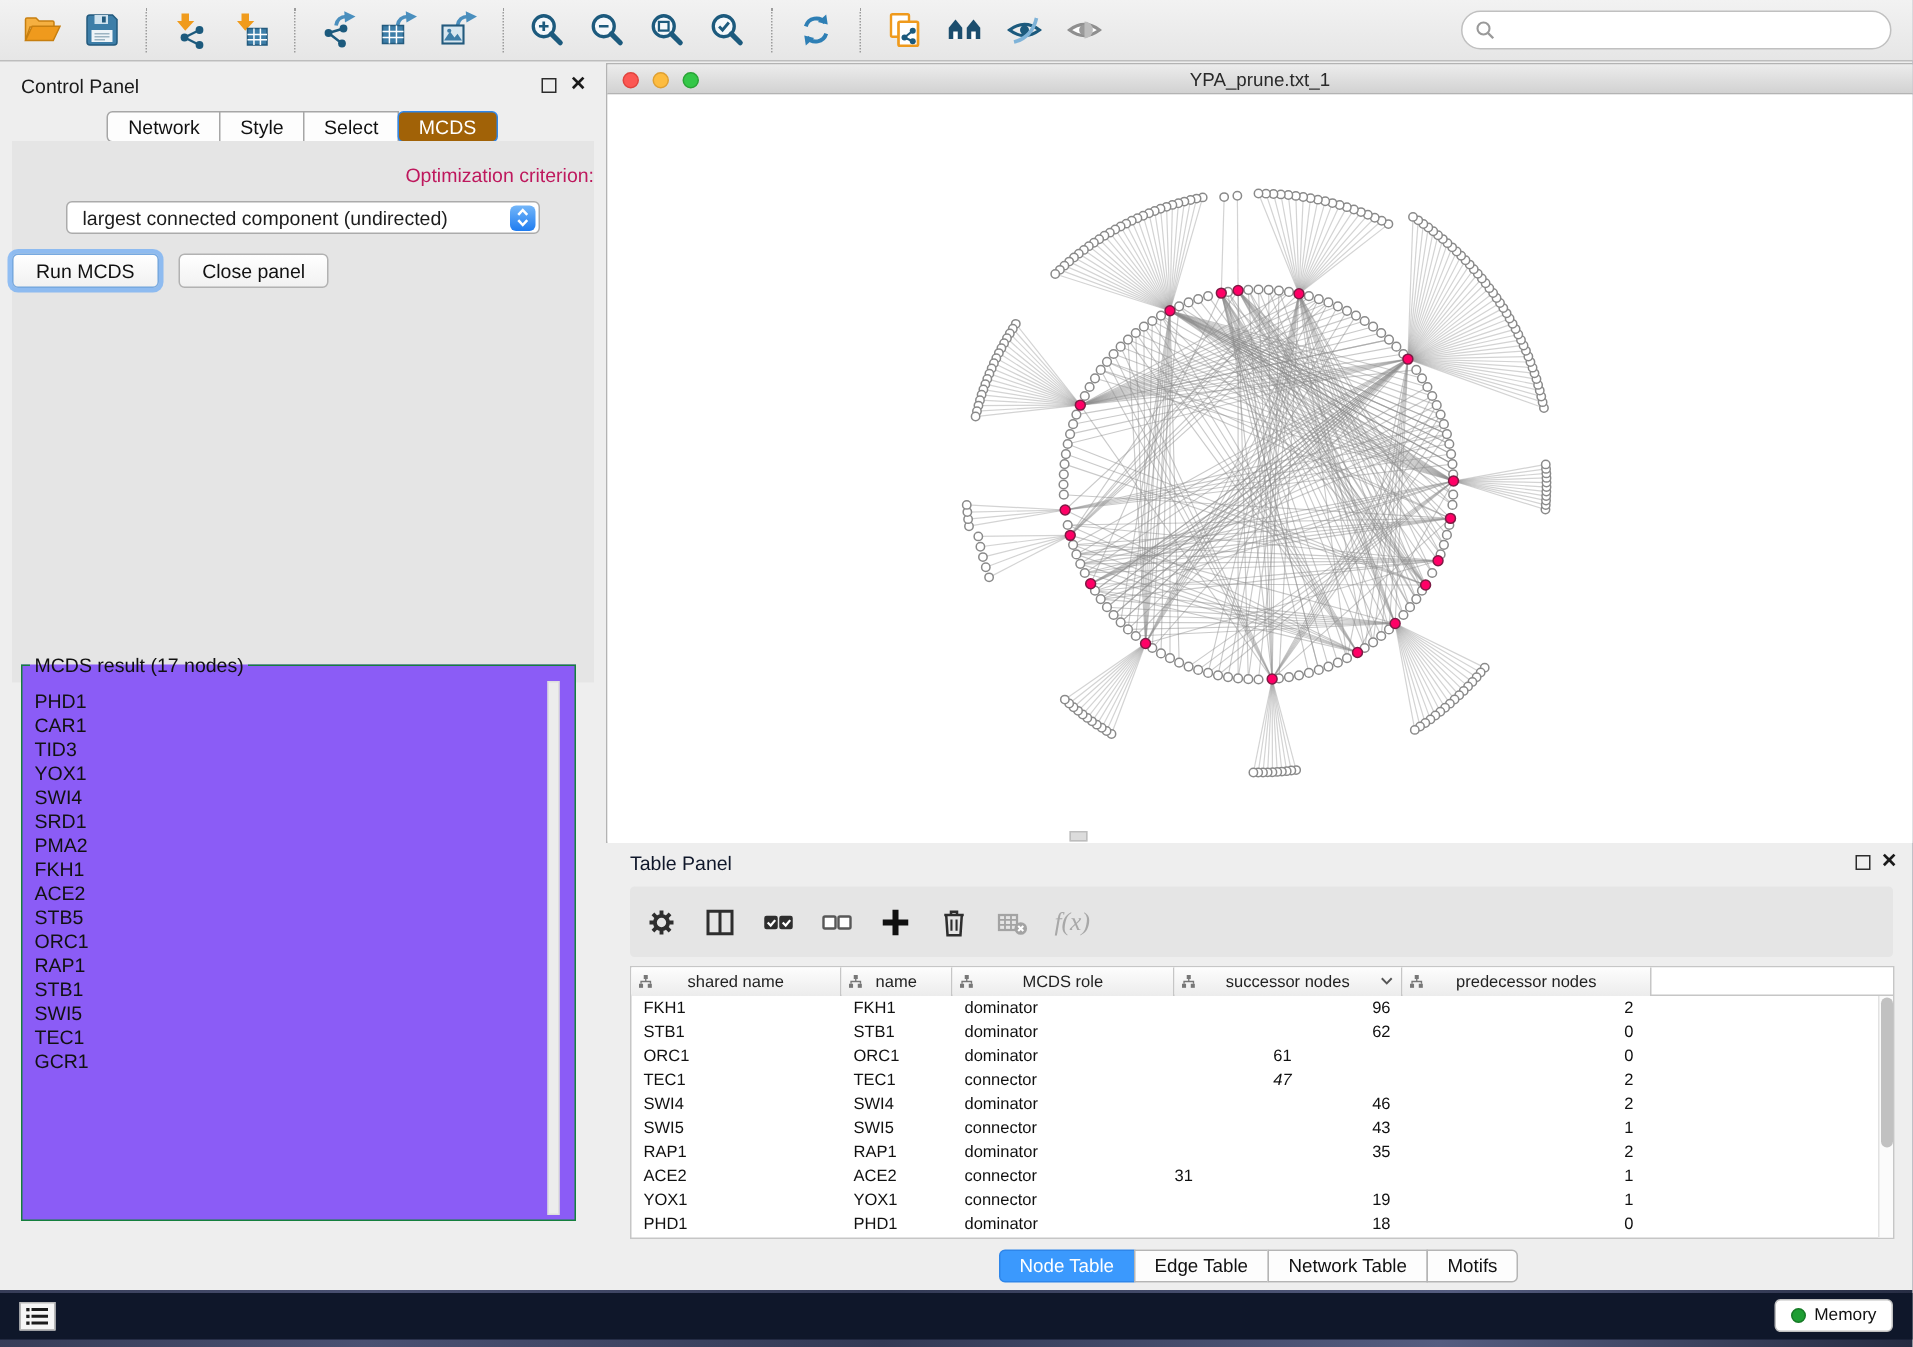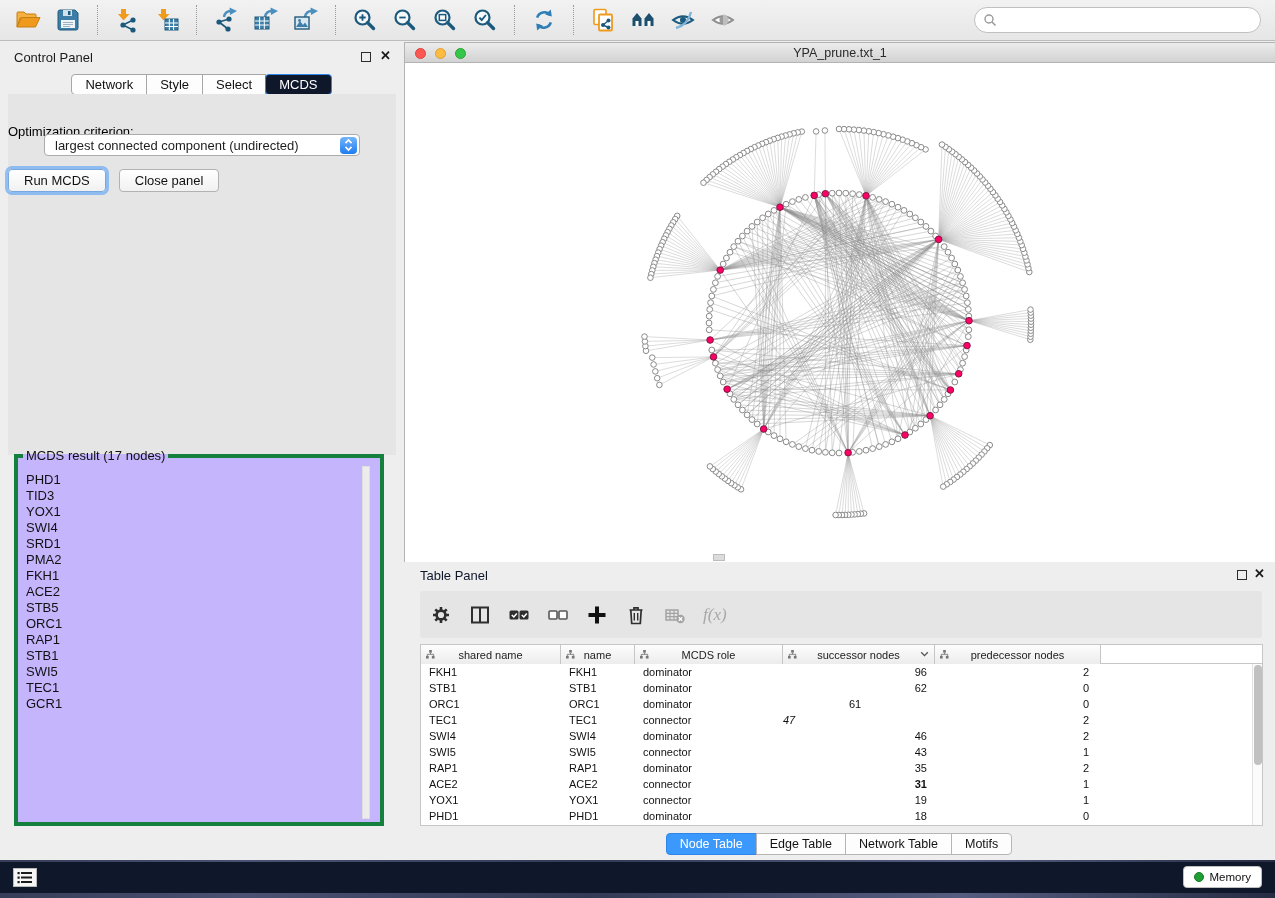--- a/index.html
+++ b/index.html
@@ -13,29 +13,29 @@
 .searchbox{margin-left:auto;margin-right:6px;width:287px;height:26px;border:1px solid #c0c0c0;border-radius:13px;background:#fff;display:flex;align-items:center;padding:0 8px}
 .searchbox input{border:none;outline:none;flex:1;font-size:12px;font-family:inherit;background:transparent}
 
 .cpanel{position:absolute;left:0;top:41px;width:404px;height:821px}
 .cp-head{position:absolute;left:14px;top:9px;font-size:13px;color:#1a1a1a}
 .float-ic{position:absolute;top:11px;width:10px;height:10px;border:1.5px solid #2c2c2c;display:inline-block}
 .close-ic{position:absolute;top:7px;font-size:13px;font-weight:bold;color:#1a1a1a}
 .cp-tabs{position:absolute;left:0;top:33px;width:404px;display:flex;justify-content:center}
 .cp-tab{height:21px;line-height:19px;padding:0 13px;font-size:13px;background:#fdfdfd;border:1px solid #a6a6a6;margin-left:-1px;color:#111}
 .cp-tab:first-child{border-top-left-radius:4px;border-bottom-left-radius:4px}
-.cp-tab.active{background:#0f172a;border-color:#2e86ea;color:#fff;border-radius:4px}
+.cp-tab.active{background:#a16207;border-color:#2e86ea;color:#fff;border-radius:4px}
 .cp-body{position:absolute;left:8px;top:53px;width:388px;height:361px;background:#e5e5e5}
-.opt-label{position:absolute;left:0;top:30px;width:100%;text-align:left;font-size:13px;color:#000000}
+.opt-label{position:absolute;left:0;top:15px;width:100%;text-align:right;font-size:13px;color:#be185d}
 .selectbox{position:absolute;left:36px;top:40px;width:316px;height:22px;background:#fff;border:1px solid #ababab;border-radius:4px;display:flex;align-items:center;padding-left:10px;font-size:13px}
 .stepper{position:absolute;right:2px;top:1.5px;width:17px;height:17px;border-radius:4px;background:linear-gradient(#73b6f9,#1f7cf0);display:flex;align-items:center;justify-content:center}
 .btn-row{position:absolute;left:0;top:75px;width:100%;display:flex;justify-content:flex-start;gap:13px}
 .btn{height:23px;padding:0 15px;font-size:13px;font-family:inherit;background:linear-gradient(#fff,#f1f1f1);border:1px solid #b2b2b2;border-radius:4px;color:#111}
 .btn.focusring{box-shadow:0 0 0 3px rgba(106,170,245,.7);border-color:#77a9e0}
-.result-box{position:absolute;left:14px;top:407px;width:370px;height:378px;border:4px solid #15803d;background:#c4b5fd}
+.result-box{position:absolute;left:14px;top:395px;width:370px;height:378px;border:1px solid #15803d;background:#8b5cf6}
 .result-box legend{margin-left:5px;padding:0 3px;font-size:13px;color:#111;background:transparent}
 .result-list{position:absolute;left:2px;top:2px;bottom:2px;right:12px;overflow:hidden;padding-left:6px;padding-top:7px}
 .mcds-item{font-size:13px;line-height:16px;color:#111}
 .ftrack{position:absolute;top:3px;bottom:3px;right:10px;width:8px;background:#ececec;border:1px solid #dedede}
 
 .netwin{position:absolute;left:404px;top:42px;width:871px;height:520px;border:1px solid #b3b3b3;border-right:none}
 .net-titlebar{position:absolute;left:0;top:0;width:100%;height:20px;background:linear-gradient(#ececec,#d2d2d2);border-bottom:1px solid #b3b3b3}
 .light{position:absolute;top:4.5px;width:11px;height:11px;border-radius:50%}
 .light.red{left:10px;background:#fc5753;border:1px solid #e0443e}
 .light.yellow{left:30px;background:#fdbc40;border:1px solid #dfa032}
@@ -208,20 +208,21 @@
     </div>
     <div class="btn-row">
       <button class="btn focusring">Run MCDS</button>
       <button class="btn">Close panel</button>
     </div>
   </div>
   <fieldset class="result-box">
     <legend>MCDS result (17 nodes)</legend>
     <div class="result-list" id="mcds-list">
             <div class="mcds-item">PHD1</div>
+            <div class="mcds-item">CAR1</div>
             <div class="mcds-item">TID3</div>
             <div class="mcds-item">YOX1</div>
             <div class="mcds-item">SWI4</div>
             <div class="mcds-item">SRD1</div>
             <div class="mcds-item">PMA2</div>
             <div class="mcds-item">FKH1</div>
             <div class="mcds-item">ACE2</div>
             <div class="mcds-item">STB5</div>
             <div class="mcds-item">ORC1</div>
             <div class="mcds-item">RAP1</div>
@@ -1055,21 +1056,21 @@
               <div class="td" style="width: 140px; text-align: left; padding: 0px 0px 0px 8px;">ORC1</div>
               <div class="td" style="width: 74px; text-align: left; padding: 0px 0px 0px 8px;">ORC1</div>
               <div class="td" style="width: 148px; text-align: left; padding: 0px 0px 0px 8px;">dominator</div>
               <div class="td" style="width: 152px; text-align: center; padding: 0px 8px 0px 0px;">61</div>
               <div class="td" style="width: 166px; text-align: right; padding: 0px 12px 0px 0px;">0</div>
             </div>
             <div class="tr">
               <div class="td" style="width: 140px; text-align: left; padding: 0px 0px 0px 8px;">TEC1</div>
               <div class="td" style="width: 74px; text-align: left; padding: 0px 0px 0px 8px;">TEC1</div>
               <div class="td" style="width: 148px; text-align: left; padding: 0px 0px 0px 8px;">connector</div>
-              <div class="td" style="width: 152px; text-align: left; padding: 0px 8px 0px 0px; font-style: italic;">47</div>
+              <div class="td" style="width: 152px; text-align: center; padding: 0px 8px 0px 0px; font-style: italic;">47</div>
               <div class="td" style="width: 166px; text-align: right; padding: 0px 12px 0px 0px;">2</div>
             </div>
             <div class="tr">
               <div class="td" style="width: 140px; text-align: left; padding: 0px 0px 0px 8px;">SWI4</div>
               <div class="td" style="width: 74px; text-align: left; padding: 0px 0px 0px 8px;">SWI4</div>
               <div class="td" style="width: 148px; text-align: left; padding: 0px 0px 0px 8px;">dominator</div>
               <div class="td" style="width: 152px; text-align: right; padding: 0px 8px 0px 0px;">46</div>
               <div class="td" style="width: 166px; text-align: right; padding: 0px 12px 0px 0px;">2</div>
             </div>
             <div class="tr">
@@ -1083,21 +1084,21 @@
               <div class="td" style="width: 140px; text-align: left; padding: 0px 0px 0px 8px;">RAP1</div>
               <div class="td" style="width: 74px; text-align: left; padding: 0px 0px 0px 8px;">RAP1</div>
               <div class="td" style="width: 148px; text-align: left; padding: 0px 0px 0px 8px;">dominator</div>
               <div class="td" style="width: 152px; text-align: right; padding: 0px 8px 0px 0px;">35</div>
               <div class="td" style="width: 166px; text-align: right; padding: 0px 12px 0px 0px;">2</div>
             </div>
             <div class="tr">
               <div class="td" style="width: 140px; text-align: left; padding: 0px 0px 0px 8px;">ACE2</div>
               <div class="td" style="width: 74px; text-align: left; padding: 0px 0px 0px 8px;">ACE2</div>
               <div class="td" style="width: 148px; text-align: left; padding: 0px 0px 0px 8px;">connector</div>
-              <div class="td" style="width: 152px; text-align: right; padding: 0px 8px 0px 0px; font-weight: bold;">31</div>
+              <div class="td" style="width: 152px; text-align: left; padding: 0px 8px 0px 0px;">31</div>
               <div class="td" style="width: 166px; text-align: right; padding: 0px 12px 0px 0px;">1</div>
             </div>
             <div class="tr">
               <div class="td" style="width: 140px; text-align: left; padding: 0px 0px 0px 8px;">YOX1</div>
               <div class="td" style="width: 74px; text-align: left; padding: 0px 0px 0px 8px;">YOX1</div>
               <div class="td" style="width: 148px; text-align: left; padding: 0px 0px 0px 8px;">connector</div>
               <div class="td" style="width: 152px; text-align: right; padding: 0px 8px 0px 0px;">19</div>
               <div class="td" style="width: 166px; text-align: right; padding: 0px 12px 0px 0px;">1</div>
             </div>
             <div class="tr">

